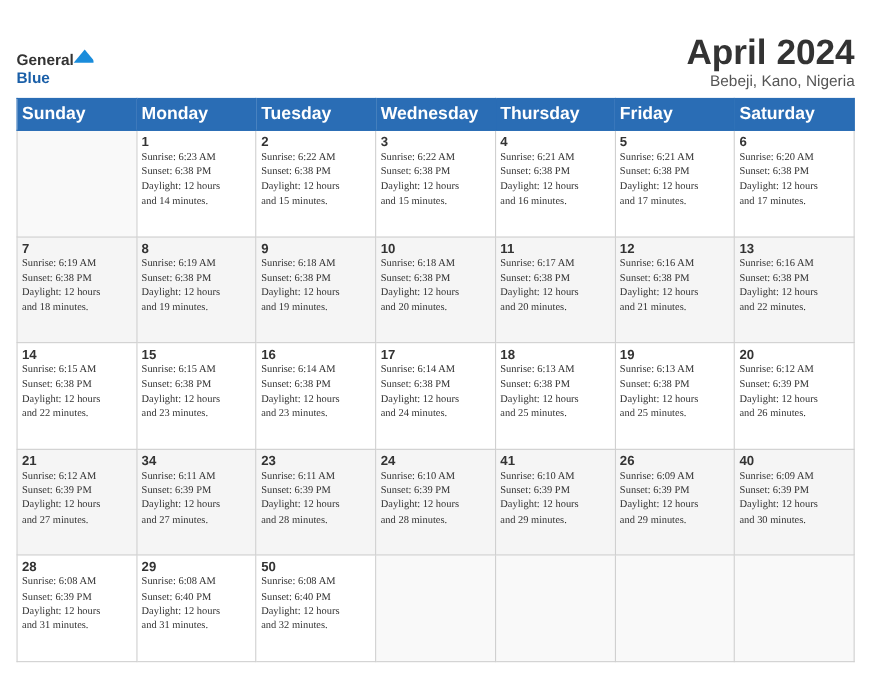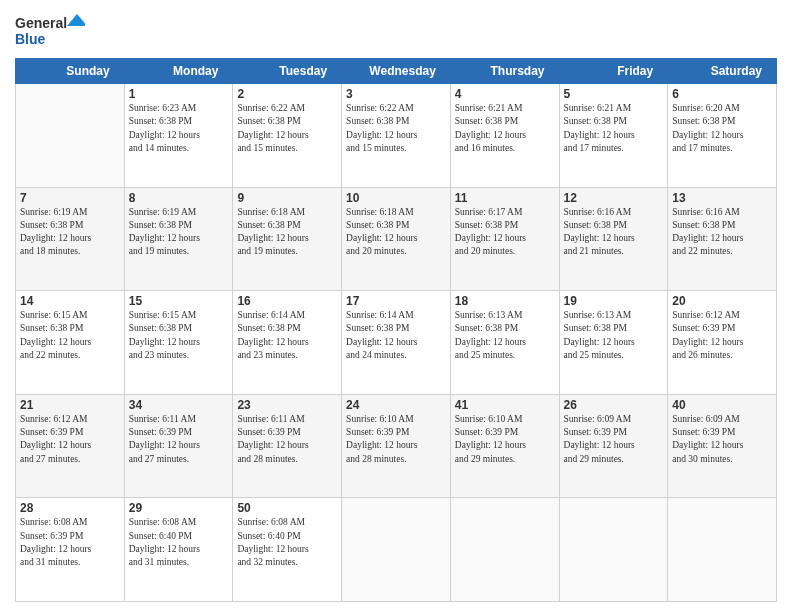--- a/index.html
+++ b/index.html
@@ -16,20 +16,21 @@
       height: 612px;
       padding: 10px 15px 10px 15px;
       display: flex;
       flex-direction: column;
     }
     .header {
       display: flex;
       justify-content: space-between;
       align-items: flex-end;
       margin-bottom: 8px;
+      margin-top: 20px;
     }
     .logo {
       display: flex;
       align-items: center;
       gap: 4px;
     }
     .title-area {
       text-align: right;
     }
     .month-title {
@@ -44,23 +45,23 @@
     }
     .calendar {
       flex: 1;
       border-collapse: collapse;
       width: 100%;
       border: 1px solid #ccc;
     }
     .calendar th {
       background-color: #2a6db5;
       color: #fff;
-      padding: 5px 14px;
-      text-align: right;
-      font-size: 12px;
+      padding: 5px 4px;
+      text-align: left;
+      font-size: 16px;
       font-weight: bold;
       border: 1px solid #2a6db5;
     }
     .calendar td {
       border: 1px solid #d0d0d0;
       vertical-align: top;
       padding: 3px 4px;
       width: calc(100% / 7);
       min-height: 75px;
       height: 75px;
@@ -93,20 +94,24 @@
 
 <div class="page">
   <div class="header">
     <div class="logo">
   <svg width="70" height="40" viewBox="0 0 70 40" xmlns="http://www.w3.org/2000/svg">
     <text x="0" y="18" font-size="14" font-weight="bold" fill="#333" font-family="Arial">General</text>
     <text x="0" y="34" font-size="14" font-weight="bold" fill="#1a5fa8" font-family="Arial">Blue</text>
     <polygon points="62,4 72,16 52,16" fill="#1a8cdb"></polygon>
   </svg>
 </div>
+    <div class="title-area">
+      <div class="month-title">April 2024</div>
+      <div class="subtitle">Bebeji, Kano, Nigeria</div>
+    </div>
   </div>
 
   <table class="calendar">
     <thead>
       <tr>
         <th>Sunday</th>
         <th>Monday</th>
         <th>Tuesday</th>
         <th>Wednesday</th>
         <th>Thursday</th>

